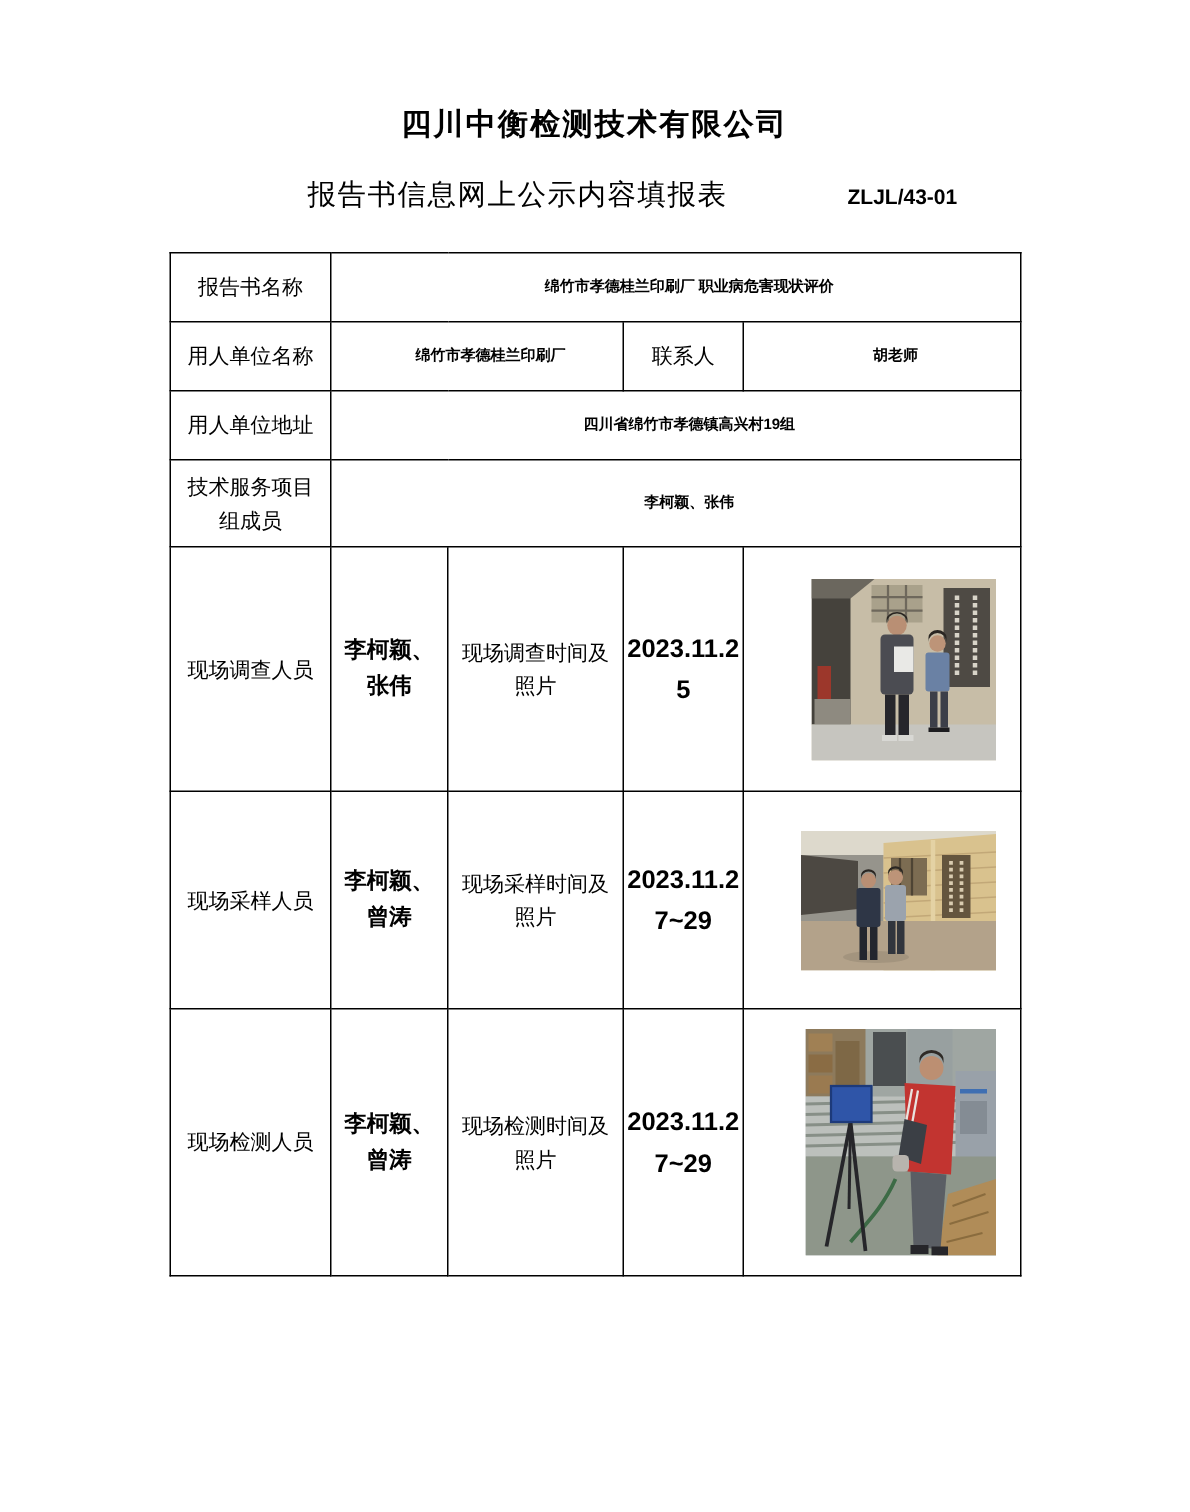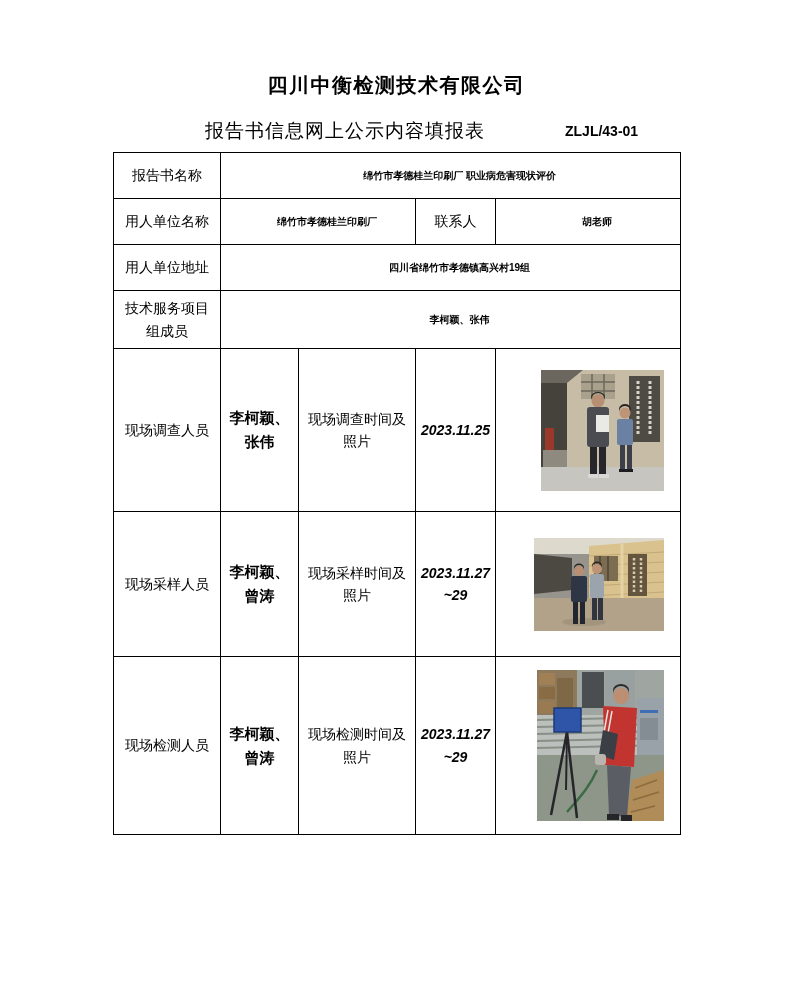--- a/index.html
+++ b/index.html
@@ -5,42 +5,43 @@
   * { margin:0; padding:0; box-sizing:border-box; }
   html,body { background:#ffffff; }
   .page {
     position:relative; width:793px; height:1008px; background:#ffffff;
     font-family:"Liberation Sans", sans-serif; color:#000; overflow:hidden;
   }
   .doc { position:absolute; left:113px; top:72px; width:567px; }
   .title {
     text-align:center; font-size:20px; font-weight:700; letter-spacing:1.5px;
     line-height:26px;
+    font-family:Liberation Mono, monospace;
   }
   .subtitle-row { position:relative; height:26px; margin-top:20px; }
   .subtitle {
     position:absolute; left:92px; top:0; font-size:19px; font-weight:400;
     letter-spacing:1px; line-height:26px; white-space:nowrap;
   }
   .form-code {
     position:absolute; left:452px; top:5px; font-size:14px; font-weight:700;
     white-space:nowrap;
   }
   table.report-table {
-    border-collapse:collapse; table-layout:fixed; width:567px; margin-top:8px;
+    border-collapse:collapse; table-layout:fixed; width:567px; margin-top:24px;
   }
   .report-table td {
     border:1px solid #000; text-align:center; vertical-align:middle;
     font-size:14px; line-height:1.6; padding:2px 4px; overflow:hidden;
   }
   td.lab  { font-weight:400; padding:2px 6px; }
   td.val  { font-weight:700; font-size:10px;padding-left:22px; }
   td.staff{ font-weight:700; font-size:15px; padding:2px 8px; }
   td.tlab { font-weight:400; padding:17px 4px; }
-  td.date { font-weight:700; font-size:14px; word-break:break-all; padding:2px 2px;font-style:italic; }
+  td.date { font-weight:700; font-size:17px; word-break:break-all; padding:2px 2px; }
   td.photo-cell { padding:0; }
   .photo { display:block; margin:0 16px 0 auto; }
 </style>
 </head>
 <body>
 
 <div class="page">
   <div class="doc">
 
     <div class="title">四川中衡检测技术有限公司</div>

